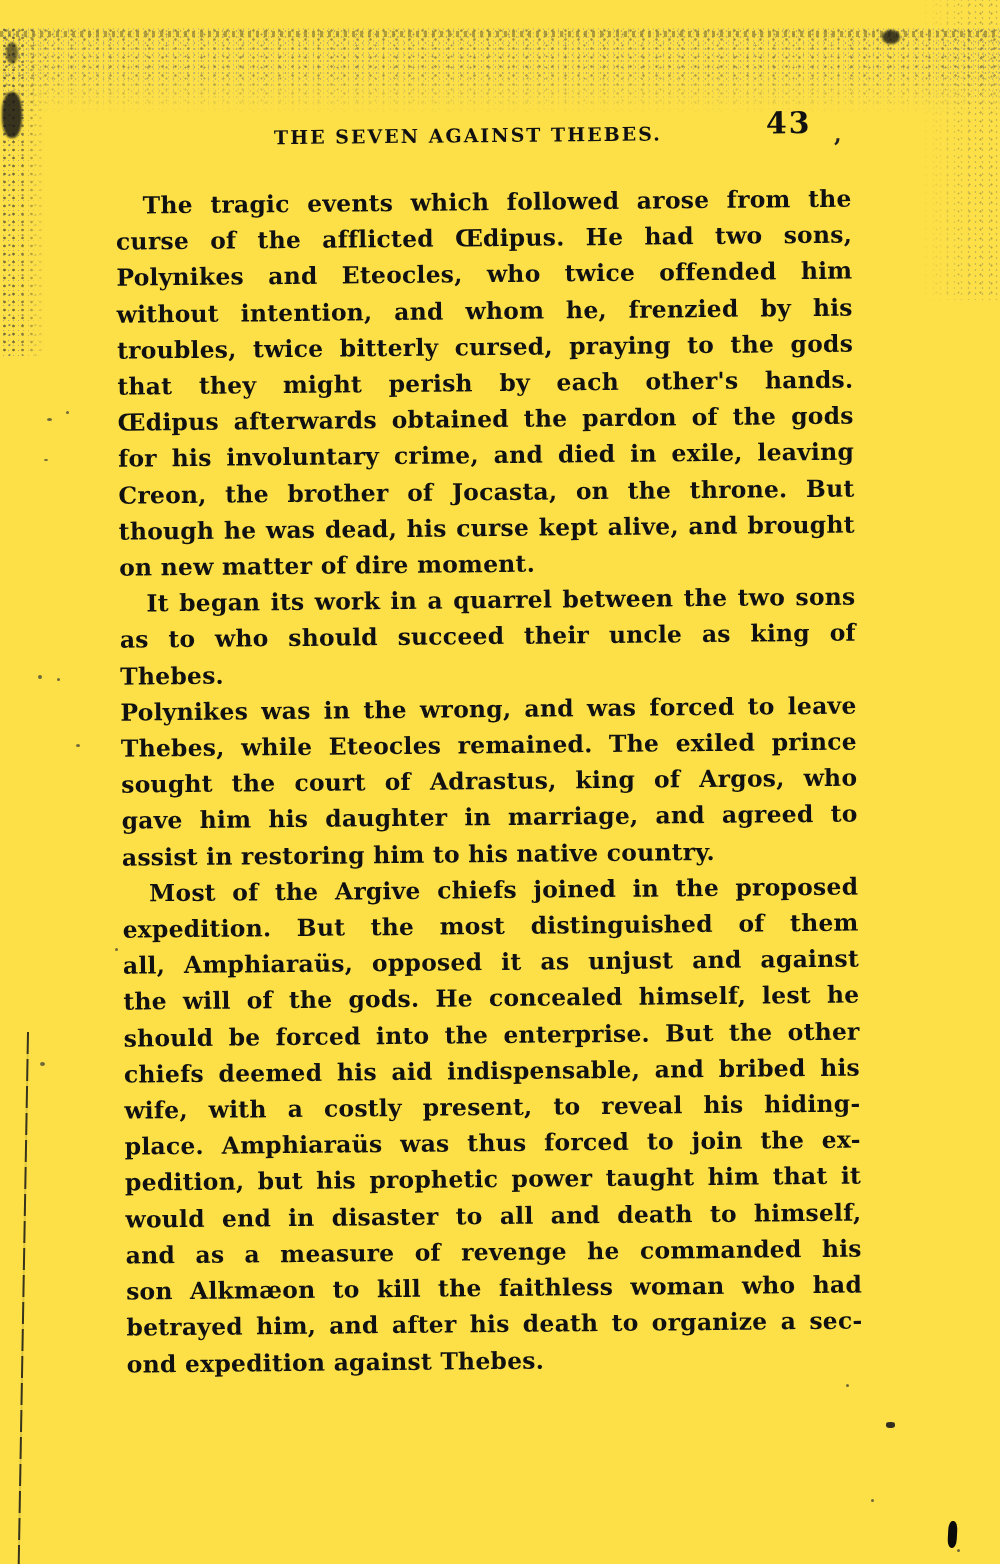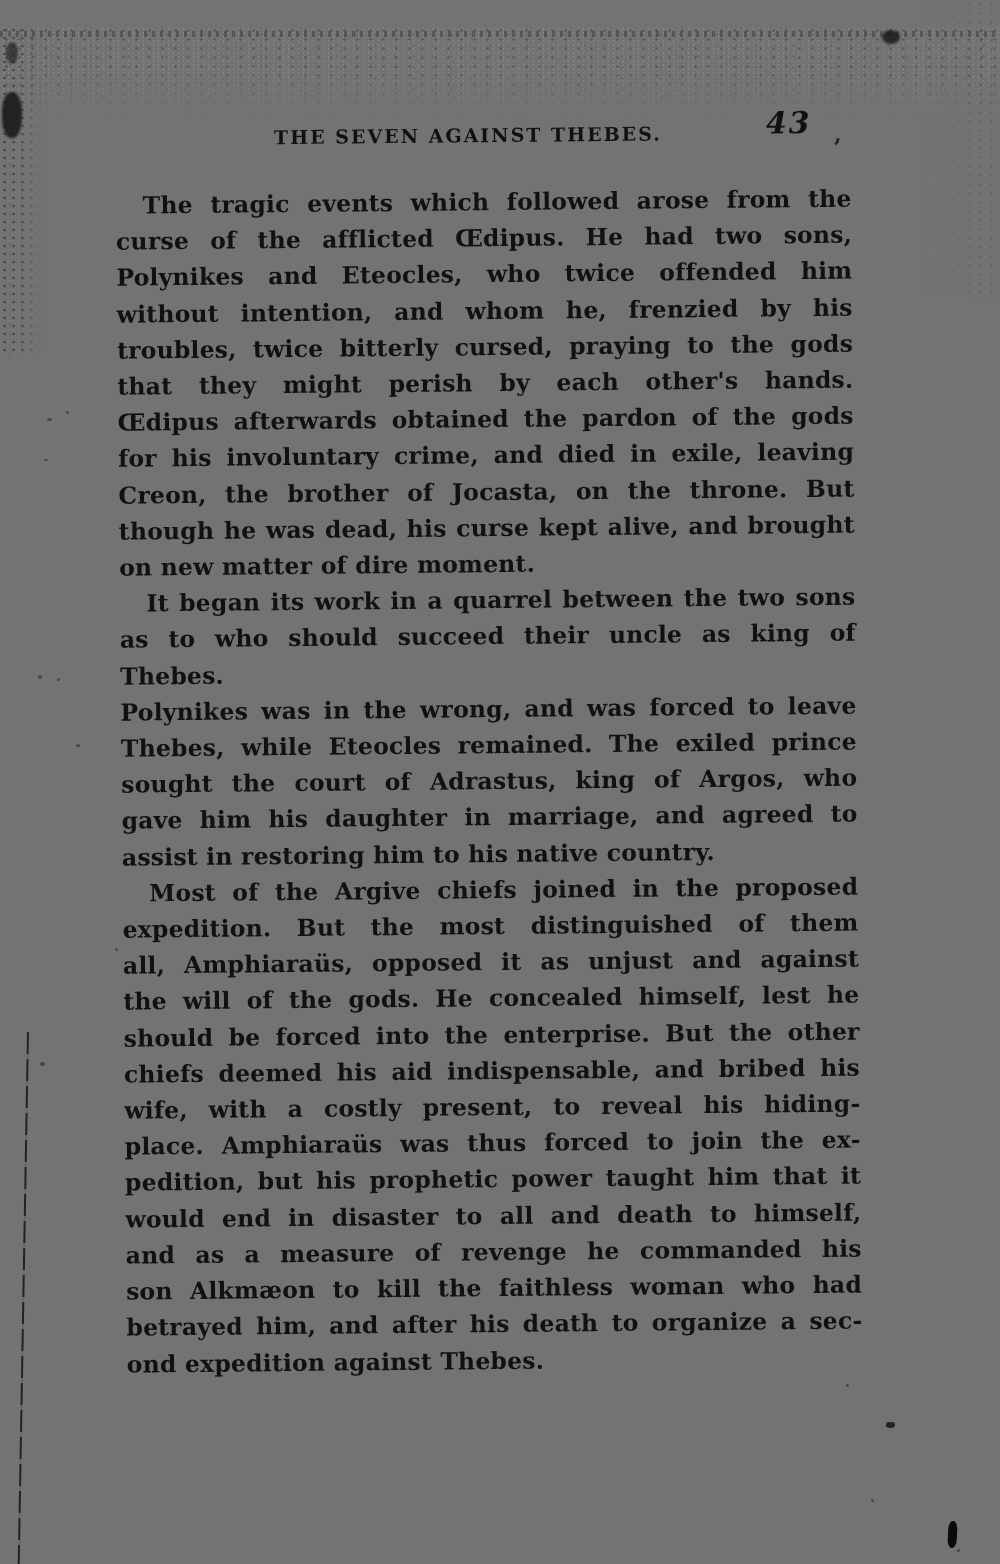--- a/index.html
+++ b/index.html
@@ -4,21 +4,21 @@
 <style>
   html, body {
     margin: 0;
     padding: 0;
     background: #e8e8e8;
   }
   .page {
     position: relative;
     width: 1000px;
     height: 1564px;
-    background: #737373;
+    background: #fde047;
     overflow: hidden;
     font-family: "DejaVu Serif", serif;
     color: #111;
   }
 
   
   .content {
     position: absolute;
     left: 0; top: 0;
     width: 100%; height: 100%;
@@ -34,21 +34,20 @@
     font-weight: bold;
     letter-spacing: 2px;
     white-space: nowrap;
   }
   .page-number {
     position: absolute;
     left: 772px; top: 108px;
     font-size: 30px;
     font-weight: bold;
     letter-spacing: 2px;
-    font-style: italic;
   }
   .header-comma {
     position: absolute;
     left: 840px; top: 124px;
     font-size: 22px;
     font-weight: bold;
     color: #222;
   }
 
   .body-text {

